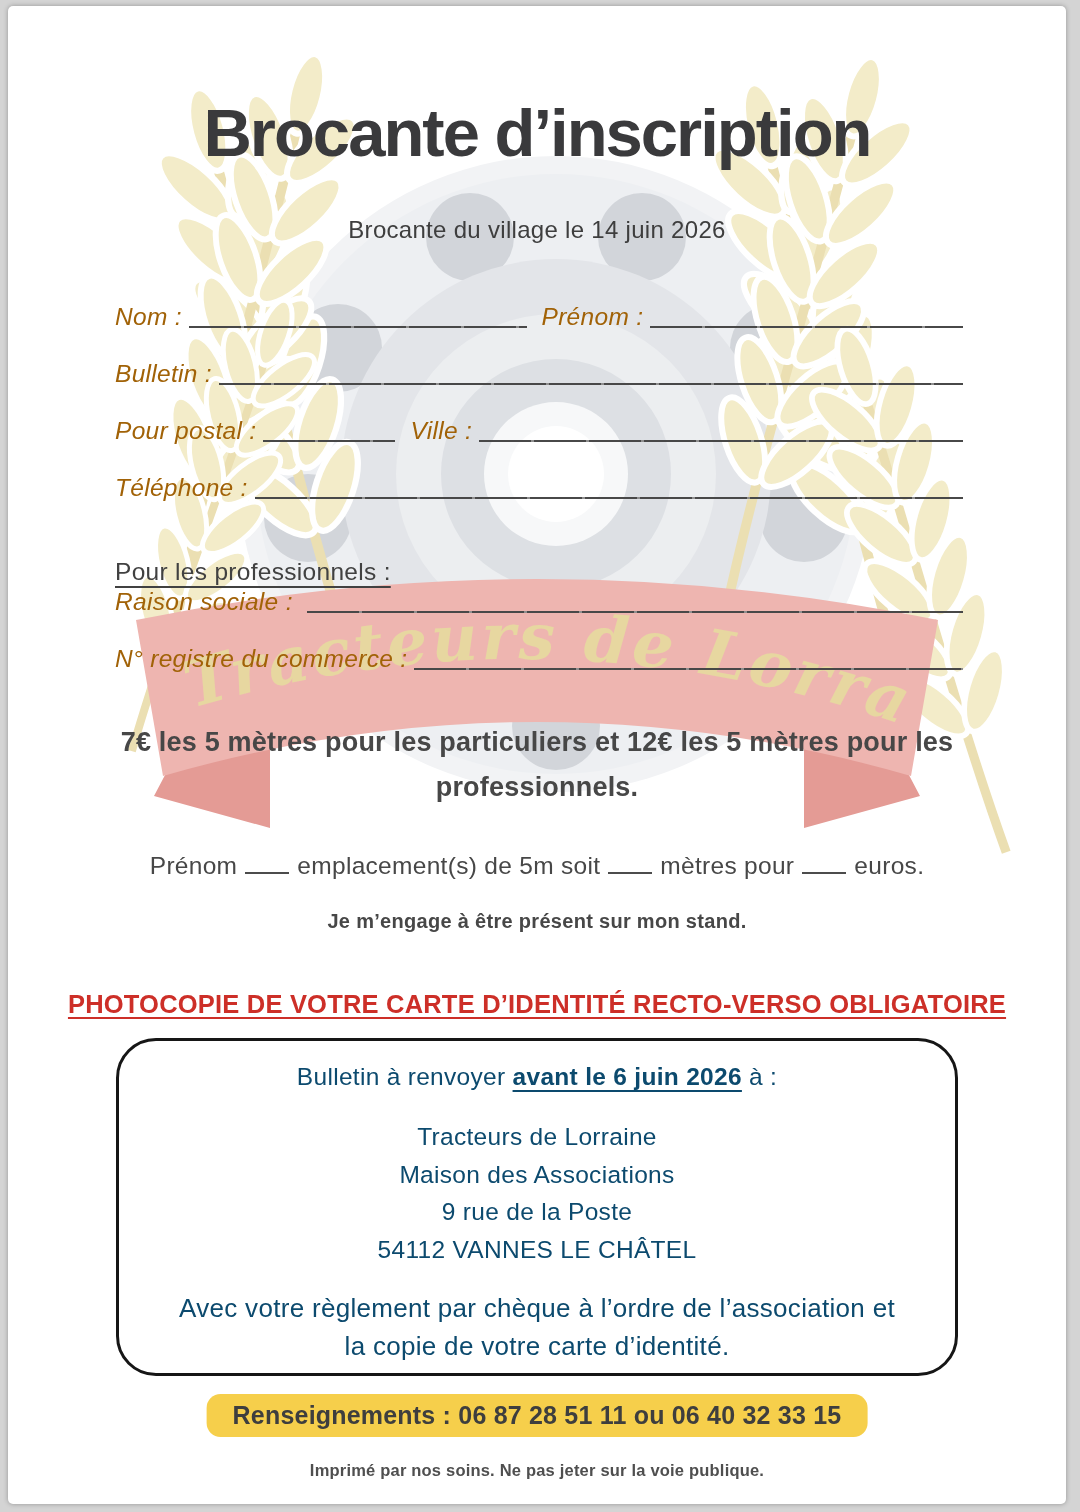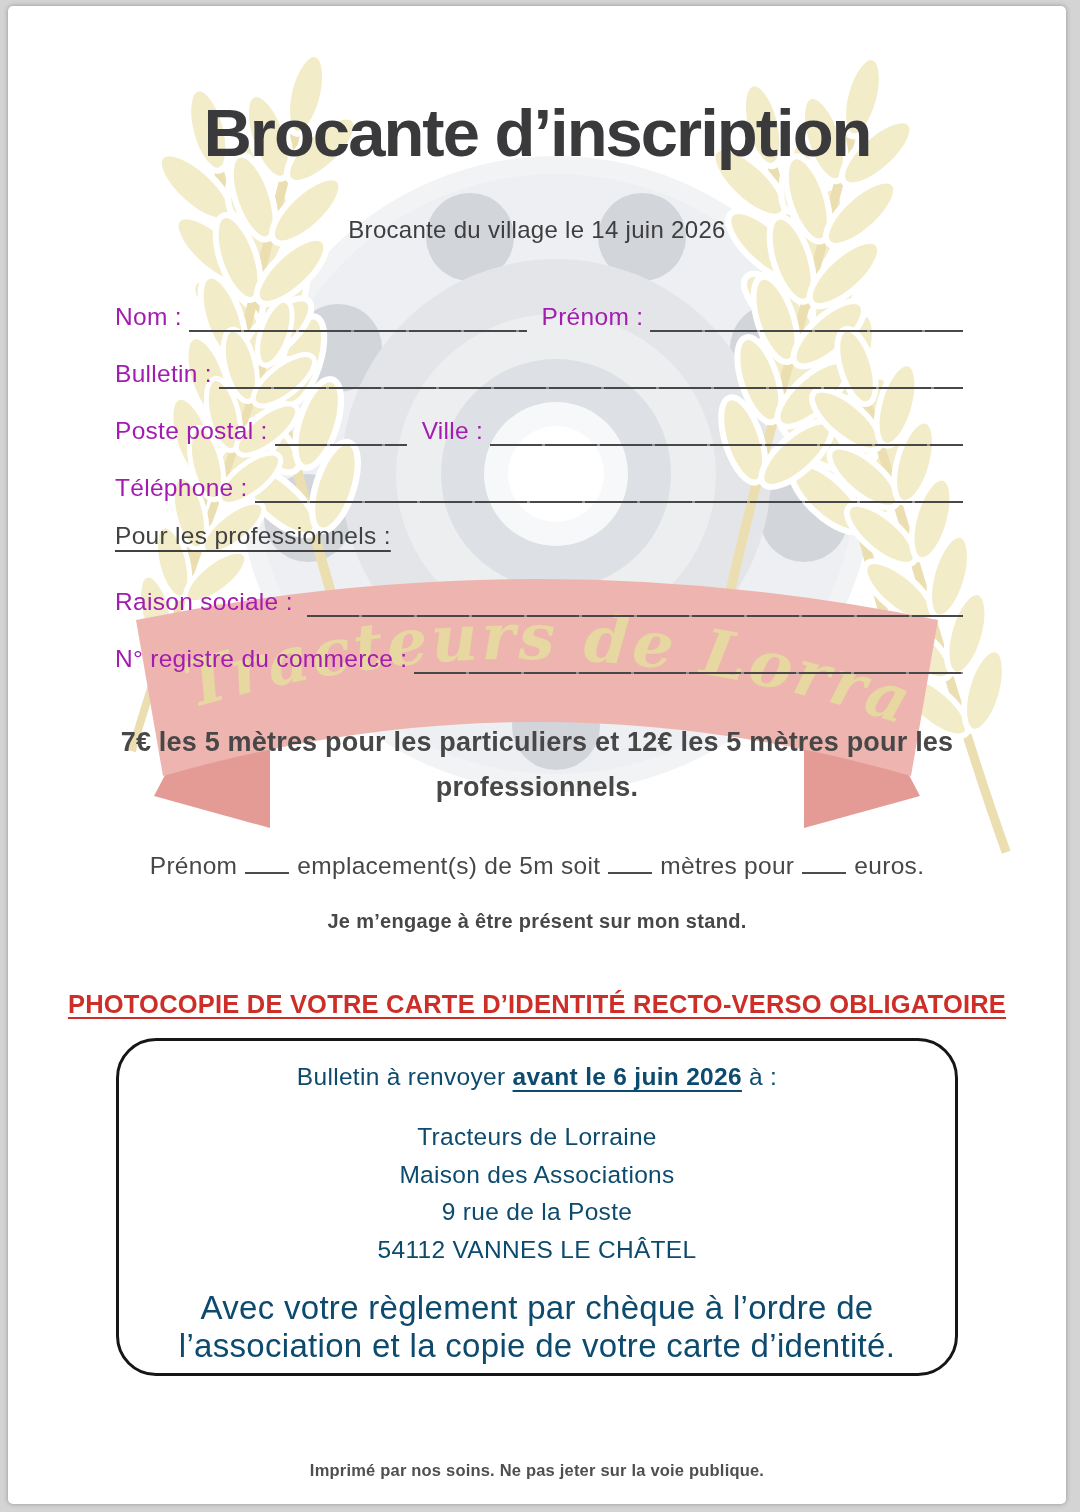--- a/index.html
+++ b/index.html
@@ -22,34 +22,34 @@
     position:absolute;z-index:1;top:88px;left:0;width:100%;text-align:center;
     font-size:67px;font-weight:800;letter-spacing:-2px;color:#3a3a3c;
   }
   .subtitle{
     position:absolute;z-index:1;top:210px;left:0;width:100%;text-align:center;
     font-size:24px;font-weight:500;color:#3e3e3e;letter-spacing:.3px;
   }
 
   .row{
     position:absolute;z-index:1;left:107px;right:103px;
-    display:flex;align-items:flex-end;
-    font-size:24.5px;color:#a21caf;letter-spacing:.3px;
+    display:flex;align-items:flex-start;
+    font-size:24.5px;color:#a16207;letter-spacing:.3px;font-style:italic;
   }
   .row .lbl{white-space:pre;line-height:30px;}
   .blank{
     flex:1 1 auto;height:26px;margin-left:7px;
     background-image:repeating-linear-gradient(90deg,#484848 0 52px,#8f8f8f 52px 55px);
     background-size:100% 2.5px;background-position:left bottom;background-repeat:no-repeat;
   }
   .blank.fixed{flex:0 0 auto;}
   .lbl.mid{margin-left:15px;}
 
   .pros{
-    position:absolute;z-index:1;top:516px;left:107px;
+    position:absolute;z-index:1;top:552px;left:107px;
     font-size:24.5px;color:#414141;letter-spacing:.3px;
     text-decoration:underline;text-decoration-thickness:2px;text-underline-offset:6px;
   }
 
   .pricing{
     position:absolute;z-index:1;top:714px;left:50%;transform:translateX(-50%);
     width:890px;text-align:center;
     font-size:27px;font-weight:700;color:#474747;line-height:45px;letter-spacing:.2px;
   }
   .reserve{
@@ -73,21 +73,21 @@
   .sendbox{
     position:absolute;z-index:1;top:1032px;left:108px;width:842px;height:338px;
     border:3px solid #161616;border-radius:40px;box-sizing:border-box;
     text-align:center;color:#0c4a6e;background:transparent;
   }
   .sendbox .intro{margin-top:22px;font-size:24.5px;letter-spacing:.3px;}
   .sendbox .intro .deadline{
     font-weight:700;text-decoration:underline;text-decoration-thickness:2px;text-underline-offset:5px;
   }
   .sendbox .addr{margin-top:27px;font-size:24.5px;line-height:37.5px;letter-spacing:.3px;}
-  .sendbox .note{margin-top:21px;font-size:33px;line-height:38px;padding:0 46px;letter-spacing:.3px;}
+  .sendbox .note{margin-top:21px;font-size:26px;line-height:38px;padding:0 46px;letter-spacing:.3px;}
 
   .pill{
     position:absolute;z-index:1;top:1388px;left:50%;transform:translateX(-50%);
     background:#f6cf4b;border-radius:14px;padding:7px 26px;
     font-size:25px;font-weight:700;color:#3e3e3e;letter-spacing:.2px;white-space:nowrap;
   }
   .footer{
     position:absolute;z-index:1;top:1455px;left:0;width:100%;text-align:center;
     font-size:16.5px;font-weight:600;color:#4f4f4f;letter-spacing:.2px;
   }
@@ -168,21 +168,21 @@
     <span class="lbl mid">Prénom :</span>
     <span class="blank"></span>
   </div>
 
   <div class="row" style="top:353px;">
     <span class="lbl">Bulletin :</span>
     <span class="blank"></span>
   </div>
 
   <div class="row" style="top:410px;">
-    <span class="lbl">Poste postal :</span>
+    <span class="lbl">Pour postal :</span>
     <span class="blank fixed" style="width:132px;"></span>
     <span class="lbl mid">Ville :</span>
     <span class="blank"></span>
   </div>
 
   <div class="row" style="top:467px;">
     <span class="lbl">Téléphone :</span>
     <span class="blank"></span>
   </div>
 
@@ -210,16 +210,17 @@
     <div class="intro"><span>Bulletin à renvoyer </span><span class="deadline">avant le 6 juin 2026</span><span> à :</span></div>
     <div class="addr">
       <div>Tracteurs de Lorraine</div>
       <div>Maison des Associations</div>
       <div>9 rue de la Poste</div>
       <div>54112 VANNES LE CHÂTEL</div>
     </div>
     <div class="note">Avec votre règlement par chèque à l’ordre de l’association et la copie de votre carte d’identité.</div>
   </div>
 
+  <div class="pill">Renseignements : 06 87 28 51 11 ou 06 40 32 33 15</div>
 
   <div class="footer">Imprimé par nos soins. Ne pas jeter sur la voie publique.</div>
 
 </div>
 
 </body></html>

